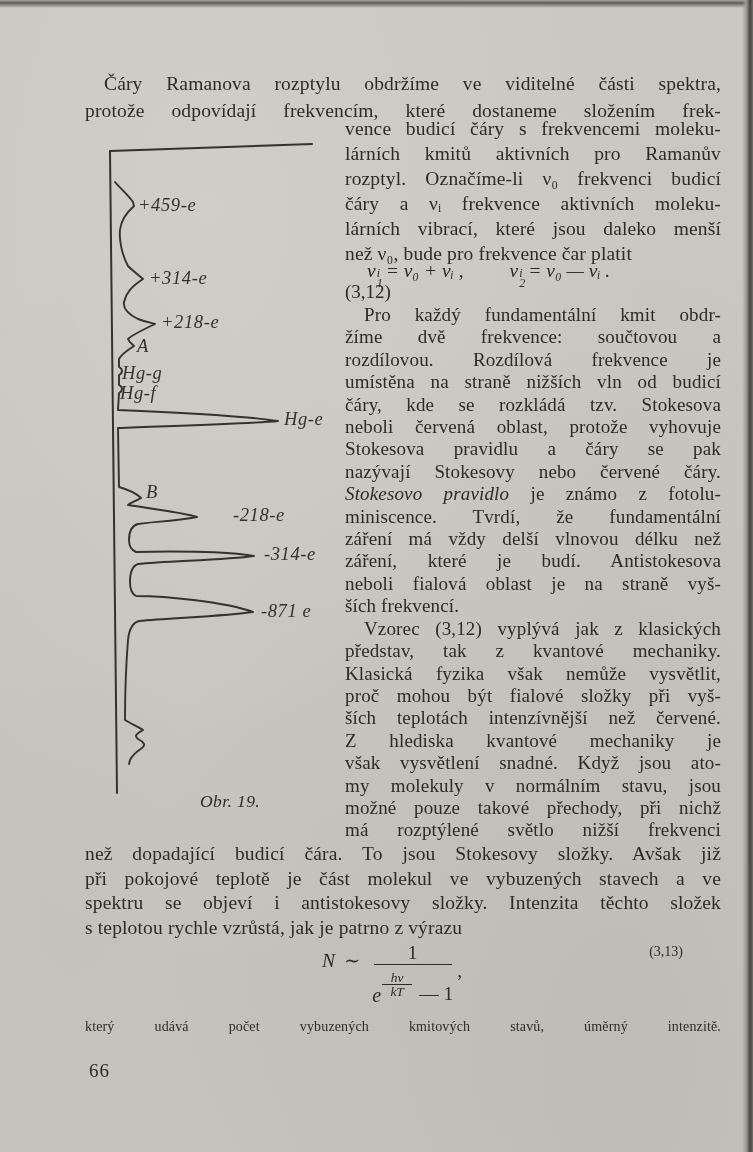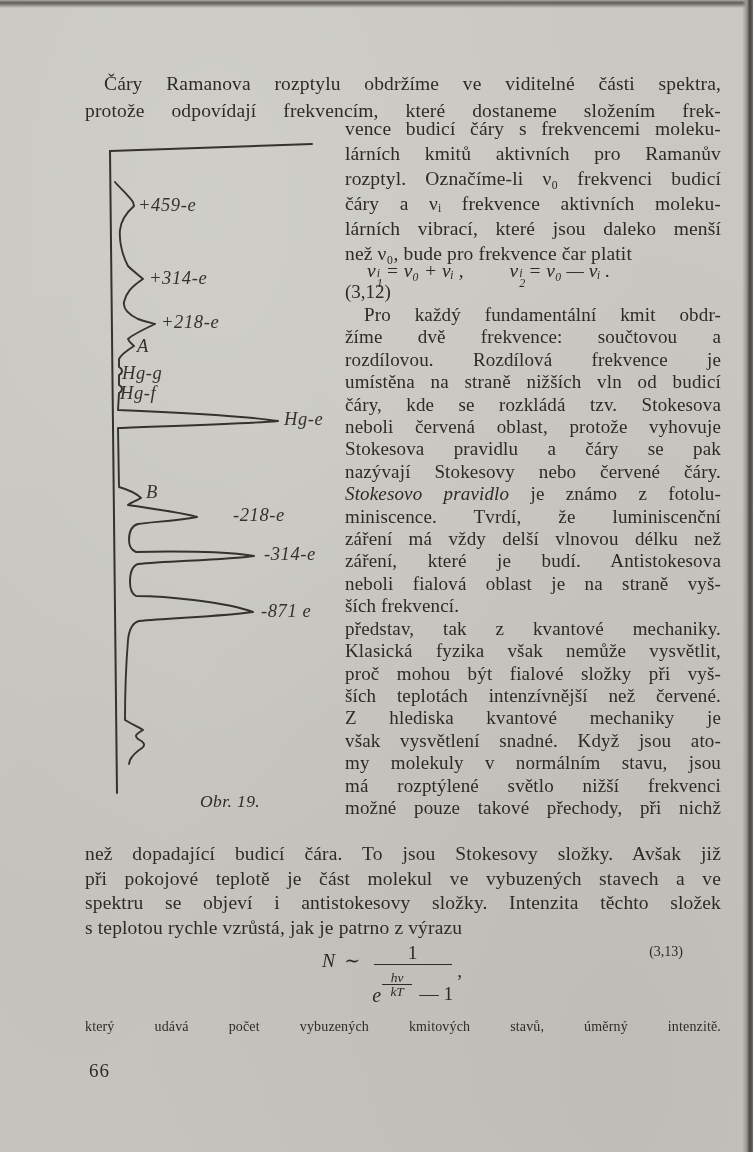--- a/index.html
+++ b/index.html
@@ -85,34 +85,35 @@
   <div class="blk c2">
     <div class="ln j ind">Pro každý fundamentální kmit obdr-</div>
     <div class="ln j">žíme dvě frekvence: součtovou a</div>
     <div class="ln j">rozdílovou. Rozdílová frekvence je</div>
     <div class="ln j">umístěna na straně nižších vln od budicí</div>
     <div class="ln j">čáry, kde se rozkládá tzv. Stokesova</div>
     <div class="ln j">neboli červená oblast, protože vyhovuje</div>
     <div class="ln j">Stokesova pravidlu a čáry se pak</div>
     <div class="ln j">nazývají Stokesovy nebo červené čáry.</div>
     <div class="ln j"><span class="it">Stokesovo pravidlo</span> <span>je známo z fotolu-</span></div>
-    <div class="ln j">miniscence. Tvrdí, že luminiscenční</div>
+    <div class="ln j">miniscence. Tvrdí, že fundamentální</div>
     <div class="ln j">záření má vždy delší vlnovou délku než</div>
     <div class="ln j">záření, které je budí. Antistokesova</div>
     <div class="ln j">neboli fialová oblast je na straně vyš-</div>
     <div class="ln">ších frekvencí.</div>
+    <div class="ln j ind">Vzorec (3,12) vyplývá jak z klasických</div>
     <div class="ln j">představ, tak z kvantové mechaniky.</div>
     <div class="ln j">Klasická fyzika však nemůže vysvětlit,</div>
     <div class="ln j">proč mohou být fialové složky při vyš-</div>
     <div class="ln j">ších teplotách intenzívnější než červené.</div>
     <div class="ln j">Z hlediska kvantové mechaniky je</div>
     <div class="ln j">však vysvětlení snadné. Když jsou ato-</div>
     <div class="ln j">my molekuly v normálním stavu, jsou</div>
+    <div class="ln j">možné pouze takové přechody, při nichž</div>
     <div class="ln j">má rozptýlené světlo nižší frekvenci</div>
-    <div class="ln j">možné pouze takové přechody, při nichž</div>
   </div>
 
   <div class="blk p3">
     <div class="ln j">než dopadající budicí čára. To jsou Stokesovy složky. Avšak již</div>
     <div class="ln j">při pokojové teplotě je část molekul ve vybuzených stavech a ve</div>
     <div class="ln j">spektru se objeví i antistokesovy složky. Intenzita těchto složek</div>
     <div class="ln">s teplotou rychle vzrůstá, jak je patrno z výrazu</div>
   </div>
 
   <div class="blk eq313">

